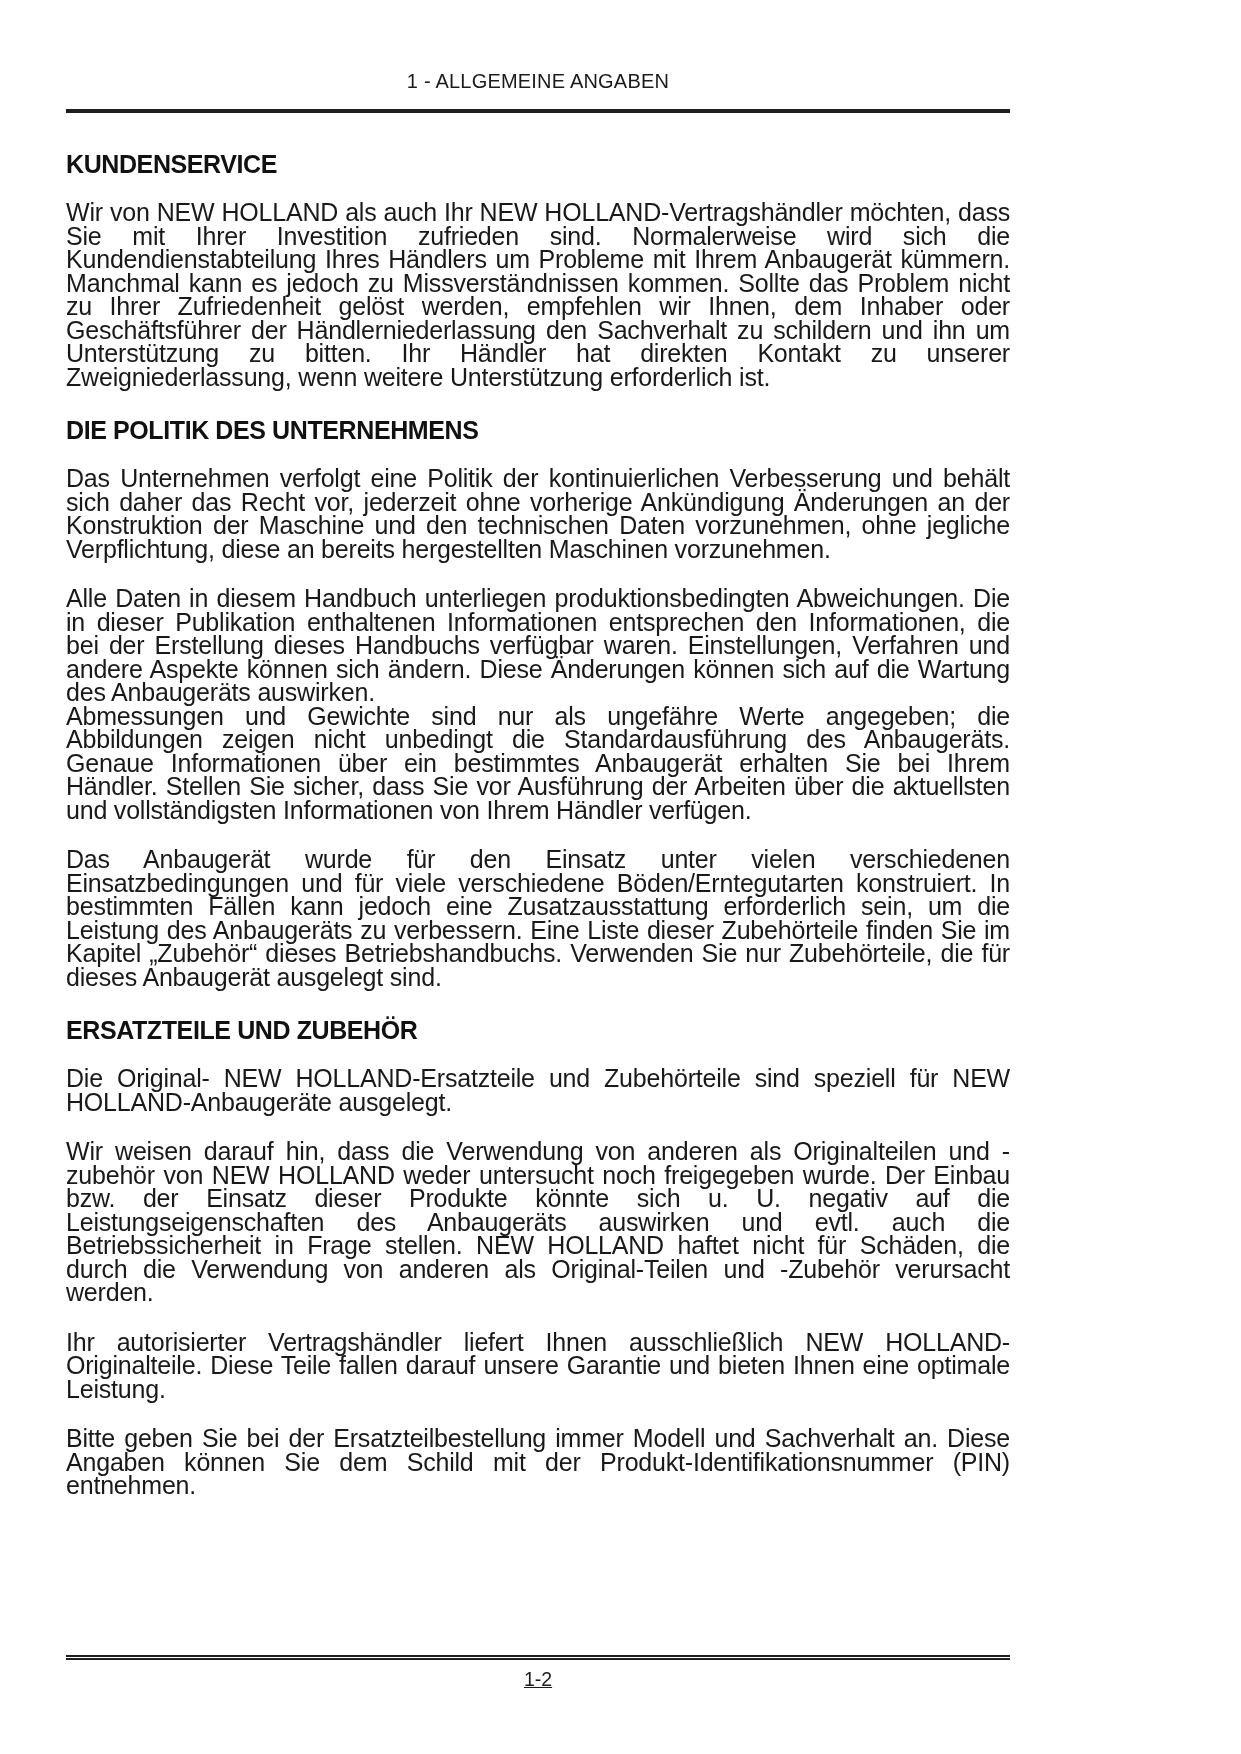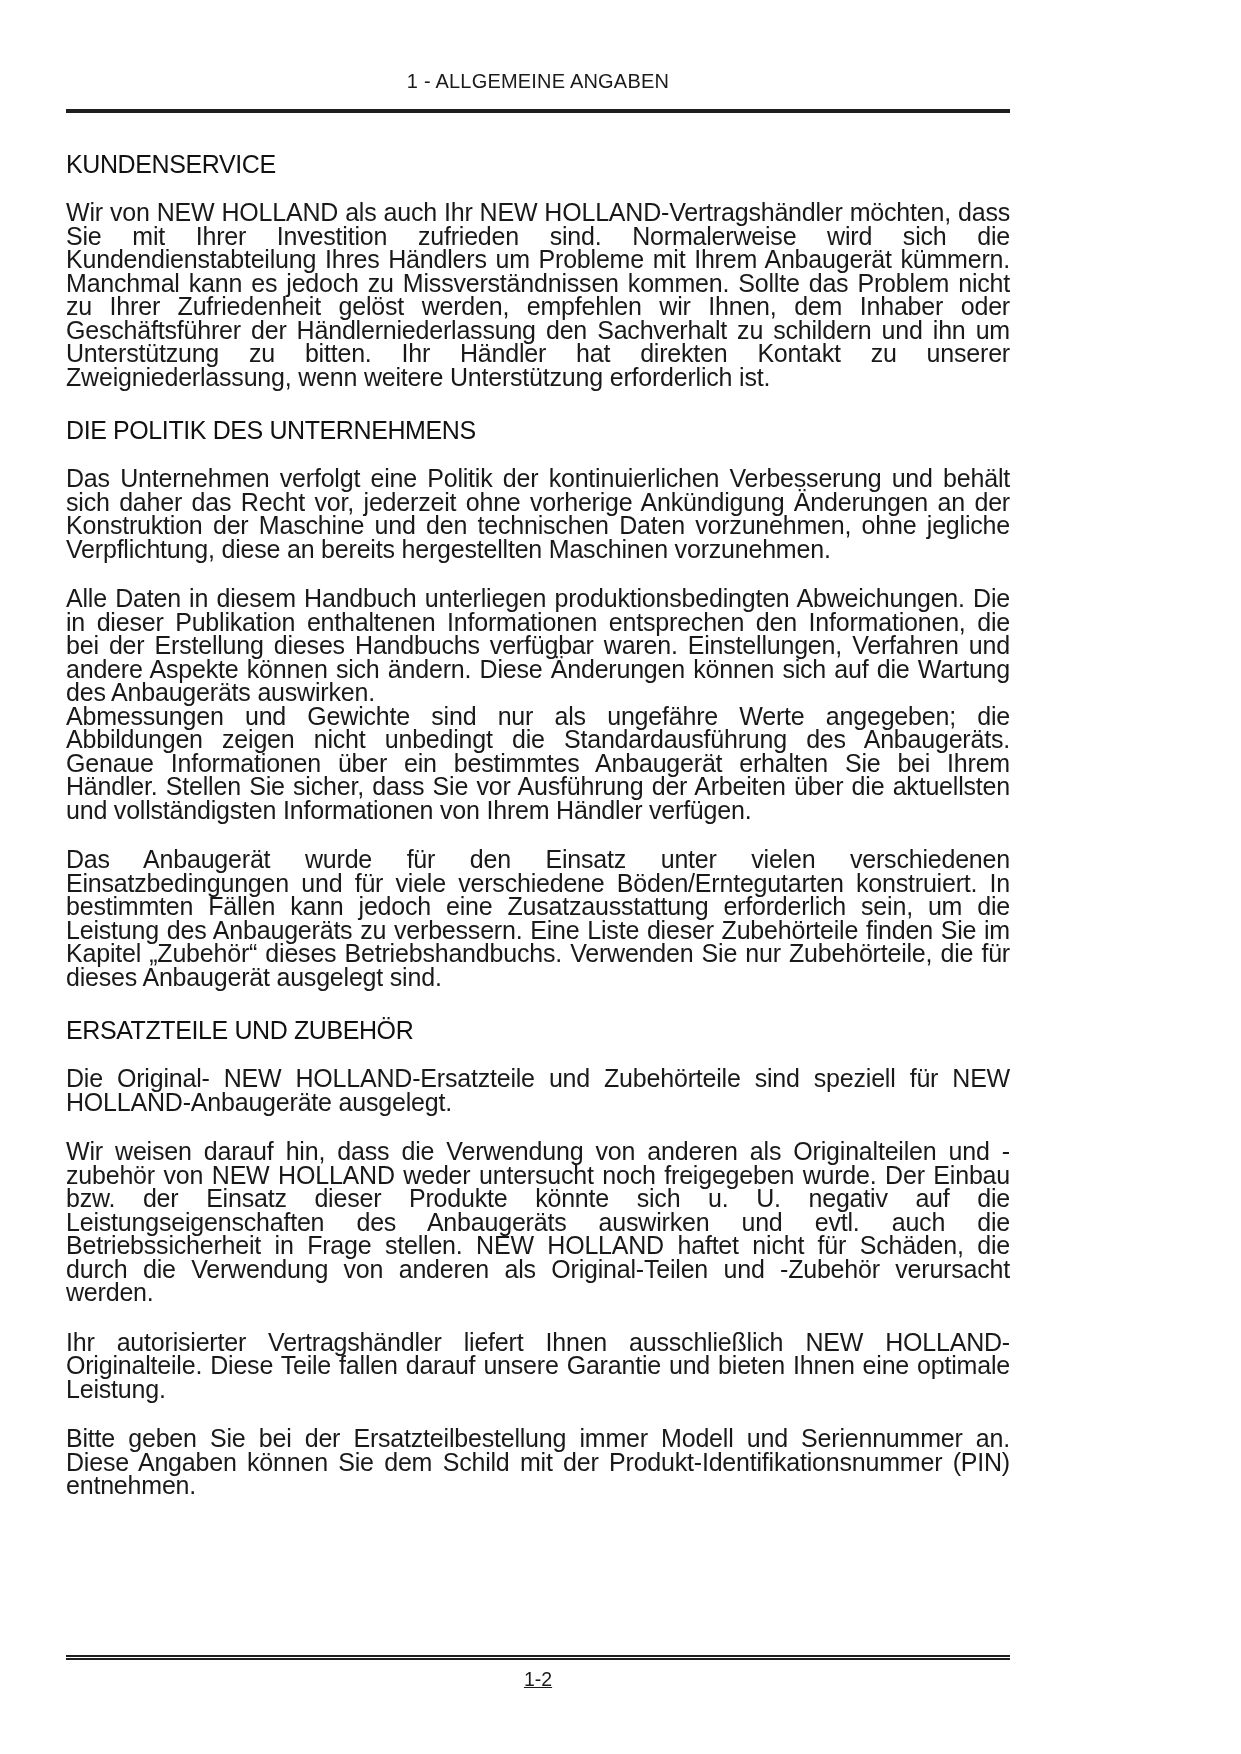--- a/index.html
+++ b/index.html
@@ -31,21 +31,21 @@
     color: #1b1b1b;
   }
   .header-rule {
     margin-top: 17px;
     height: 4px;
     background: #1f1f1f;
   }
   h2.section-heading {
     font-size: 25px;
     line-height: 30px;
-    font-weight: normal;
+    font-weight: bold;
     letter-spacing: -0.4px;
     color: #111111;
     margin: 26px 0 22px 0;
   }
   .first-heading {
     margin-top: 36px !important;
   }
   p.body-par {
     font-size: 25px;
     line-height: 23.5px;
@@ -93,20 +93,20 @@
   <p class="body-par">Das Unternehmen verfolgt eine Politik der kontinuierlichen Verbesserung und behält sich daher das Recht vor, jederzeit ohne vorherige Ankündigung Änderungen an der Konstruktion der Maschine und den technischen Daten vorzunehmen, ohne jegliche Verpflichtung, diese an bereits hergestellten Maschinen vorzunehmen.</p>
   <p class="body-par m0">Alle Daten in diesem Handbuch unterliegen produktionsbedingten Abweichungen. Die in dieser Publikation enthaltenen Informationen entsprechen den Informationen, die bei der Erstellung dieses Handbuchs verfügbar waren. Einstellungen, Verfahren und andere Aspekte können sich ändern. Diese Änderungen können sich auf die Wartung des Anbaugeräts auswirken.</p>
   <p class="body-par">Abmessungen und Gewichte sind nur als ungefähre Werte angegeben; die Abbildungen zeigen nicht unbedingt die Standardausführung des Anbaugeräts. Genaue Informationen über ein bestimmtes Anbaugerät erhalten Sie bei Ihrem Händler. Stellen Sie sicher, dass Sie vor Ausführung der Arbeiten über die aktuellsten und vollständigsten Informationen von Ihrem Händler verfügen.</p>
 
   <p class="body-par">Das Anbaugerät wurde für den Einsatz unter vielen verschiedenen Einsatzbedingungen und für viele verschiedene Böden/Erntegutarten konstruiert. In bestimmten Fällen kann jedoch eine Zusatzausstattung erforderlich sein, um die Leistung des Anbaugeräts zu verbessern. Eine Liste dieser Zubehörteile finden Sie im Kapitel „Zubehör“ dieses Betriebshandbuchs. Verwenden Sie nur Zubehörteile, die für dieses Anbaugerät ausgelegt sind.</p>
 
   <h2 class="section-heading">ERSATZTEILE UND ZUBEHÖR</h2>
   <p class="body-par">Die Original- NEW HOLLAND-Ersatzteile und Zubehörteile sind speziell für NEW HOLLAND-Anbaugeräte ausgelegt.</p>
   <p class="body-par">Wir weisen darauf hin, dass die Verwendung von anderen als Originalteilen und -zubehör von NEW HOLLAND weder untersucht noch freigegeben wurde. Der Einbau bzw. der Einsatz dieser Produkte könnte sich u. U. negativ auf die Leistungseigenschaften des Anbaugeräts auswirken und evtl. auch die Betriebssicherheit in Frage stellen. NEW HOLLAND haftet nicht für Schäden, die durch die Verwendung von anderen als Original-Teilen und -Zubehör verursacht werden.</p>
   <p class="body-par">Ihr autorisierter Vertragshändler liefert Ihnen ausschließlich NEW HOLLAND-Originalteile. Diese Teile fallen darauf unsere Garantie und bieten Ihnen eine optimale Leistung.</p>
-  <p class="body-par">Bitte geben Sie bei der Ersatzteilbestellung immer Modell und Seriennummer an. Diese Angaben können Sie dem Schild mit der Produkt-Identifikationsnummer (PIN) entnehmen.</p>
+  <p class="body-par">Bitte geben Sie bei der Ersatzteilbestellung immer Modell und Sachverhalt an. Diese Angaben können Sie dem Schild mit der Produkt-Identifikationsnummer (PIN) entnehmen.</p>
 
   <div class="footer">
     <div class="footer-rule"></div>
     <div class="page-number">1-2</div>
   </div>
 
 </div>
 
 </body></html>

